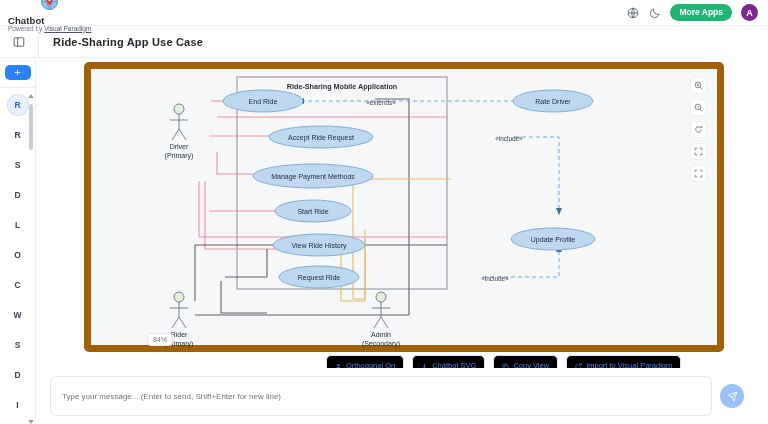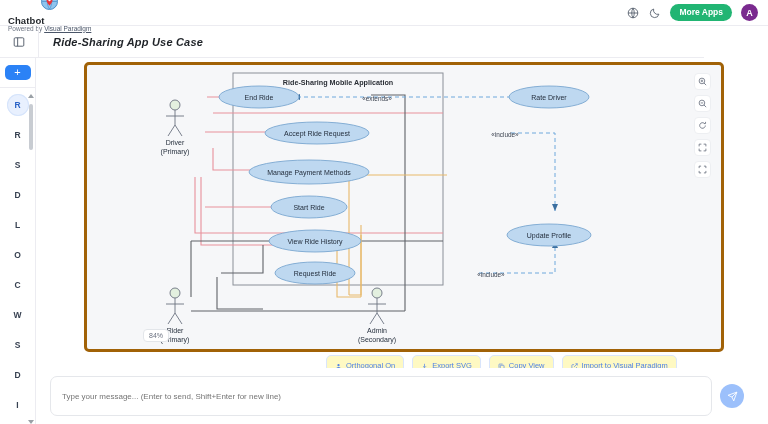--- a/index.html
+++ b/index.html
@@ -31,21 +31,21 @@
     border-radius:11px; padding:4px 9px; border:none; line-height:1;
   }
   .avatar {
     width:17px;height:17px;border-radius:50%;background:#7a2a8f;color:#fff;
     font-size:9px;font-weight:bold;display:flex;align-items:center;justify-content:center;
   }
 
   
   .titlerow {
     position:absolute; top:26px; left:0; width:704px; height:32px;
-    border-bottom:1px solid #ececf1; display:flex; align-items:center;font-style:italic;
+    border-bottom:1px solid #ececf1; display:flex; align-items:center;
   }
   .panel-toggle { width:38px; display:flex;align-items:center;justify-content:center; color:#4b5563;}
   .title-divider { width:1px; height:32px; background:#ececf1; }
   .page-title { font-size:11px; font-weight:bold; color:#1f2328; padding-left:14px; letter-spacing:.2px;}
 
   
   .rail {
     position:absolute; top:58px; left:0; width:36px; height:366px;
     background:#fff; border-right:1px solid #ececf1;
     display:flex; flex-direction:column; align-items:center;
@@ -67,39 +67,39 @@
   .rail-scroll .track { position:absolute; top:8px; bottom:8px; left:0; width:4px; background:#fff;}
   .rail-scroll .thumb { position:absolute; top:10px; left:0; width:4px; height:46px; background:#c8ccd2; border-radius:2px;}
   .rail-scroll .arrow { position:absolute; left:-1px; width:0;height:0; border-left:3px solid transparent;border-right:3px solid transparent;}
   .rail-scroll .arrow.up { top:0; border-bottom:4px solid #9aa0a6;}
   .rail-scroll .arrow.dn { bottom:0; border-top:4px solid #9aa0a6;}
 
   
   .main { position:absolute; top:58px; left:36px; width:732px; height:366px; background:#fff; }
   .canvas-card {
     position:absolute; left:48px; top:4px; width:640px; height:290px;
-    background:#f6f7f9; border:3px solid #a16207; border-radius:5px;text-align:right;
+    background:#f6f7f9; border:7px solid #a16207; border-radius:5px;text-align:right;
   }
   .diagram-wrap { position:absolute; left:0; top:0; width:640px; height:290px; overflow:hidden;}
   .zoom-badge {
     position:absolute; left:56px; top:264px; background:#fff; border:1px solid #e3e6ea;
     border-radius:4px; font-size:7px; color:#6b7280; padding:2px 5px; line-height:1;
   }
   .vtools { position:absolute; right:10px; top:8px; display:flex; flex-direction:column; gap:5px; }
   .vtool {
     width:17px;height:17px;border-radius:4px;background:#fff;border:1px solid #edeff2;
     display:flex;align-items:center;justify-content:center;color:#6b7280;
   }
 
   .actionbar {
     position:absolute; left:290px; top:297px; width:400px; height:22px;
     display:flex; gap:8px; align-items:flex-start; overflow:hidden;
   }
   .act-btn {
-    border:1px solid #d9e5fb; border-radius:5px; background:#fef9c3;
+    border:1px solid #d9e5fb; border-radius:5px; background:#000000;
     color:#4f82e8; font-size:7.5px; height:22px; padding:0 8px;
     display:flex; align-items:center; gap:4px; white-space:nowrap; line-height:1;
   }
 
   
   .composer {
     position:absolute; left:36px; top:368px; width:732px; height:56px;
     background:#fff; display:flex; align-items:center; padding:0 24px 0 14px; gap:8px;
   }
   .msg-input {
@@ -344,21 +344,21 @@
             <path d="M2.6 14c0-3 2.4-5 5.4-5s5.4 2 5.4 5z"></path>
         </svg>
         <span>Orthogonal On</span>
       </button>
       <button class="act-btn">
         <svg width="7" height="7" viewBox="0 0 16 16" fill="none" stroke="currentColor" stroke-width="1.6">
           <line x1="8" y1="1.8" x2="8" y2="10.5"></line>
             <polyline points="4.6,7.4 8,10.8 11.4,7.4"></polyline>
             <line x1="2.4" y1="13.6" x2="13.6" y2="13.6"></line>
         </svg>
-        <span>Export SVG</span>
+        <span>Chatbot SVG</span>
       </button>
       <button class="act-btn">
         <svg width="7" height="7" viewBox="0 0 16 16" fill="none" stroke="currentColor" stroke-width="1.5">
           <rect x="5.2" y="5.2" width="8.6" height="8.6" rx="1.3"></rect>
             <path d="M10.6 2.4H3.5a1.3 1.3 0 0 0-1.3 1.3v7.1"></path>
         </svg>
         <span>Copy View</span>
       </button>
       <button class="act-btn">
         <svg width="7" height="7" viewBox="0 0 16 16" fill="none" stroke="currentColor" stroke-width="1.5">

